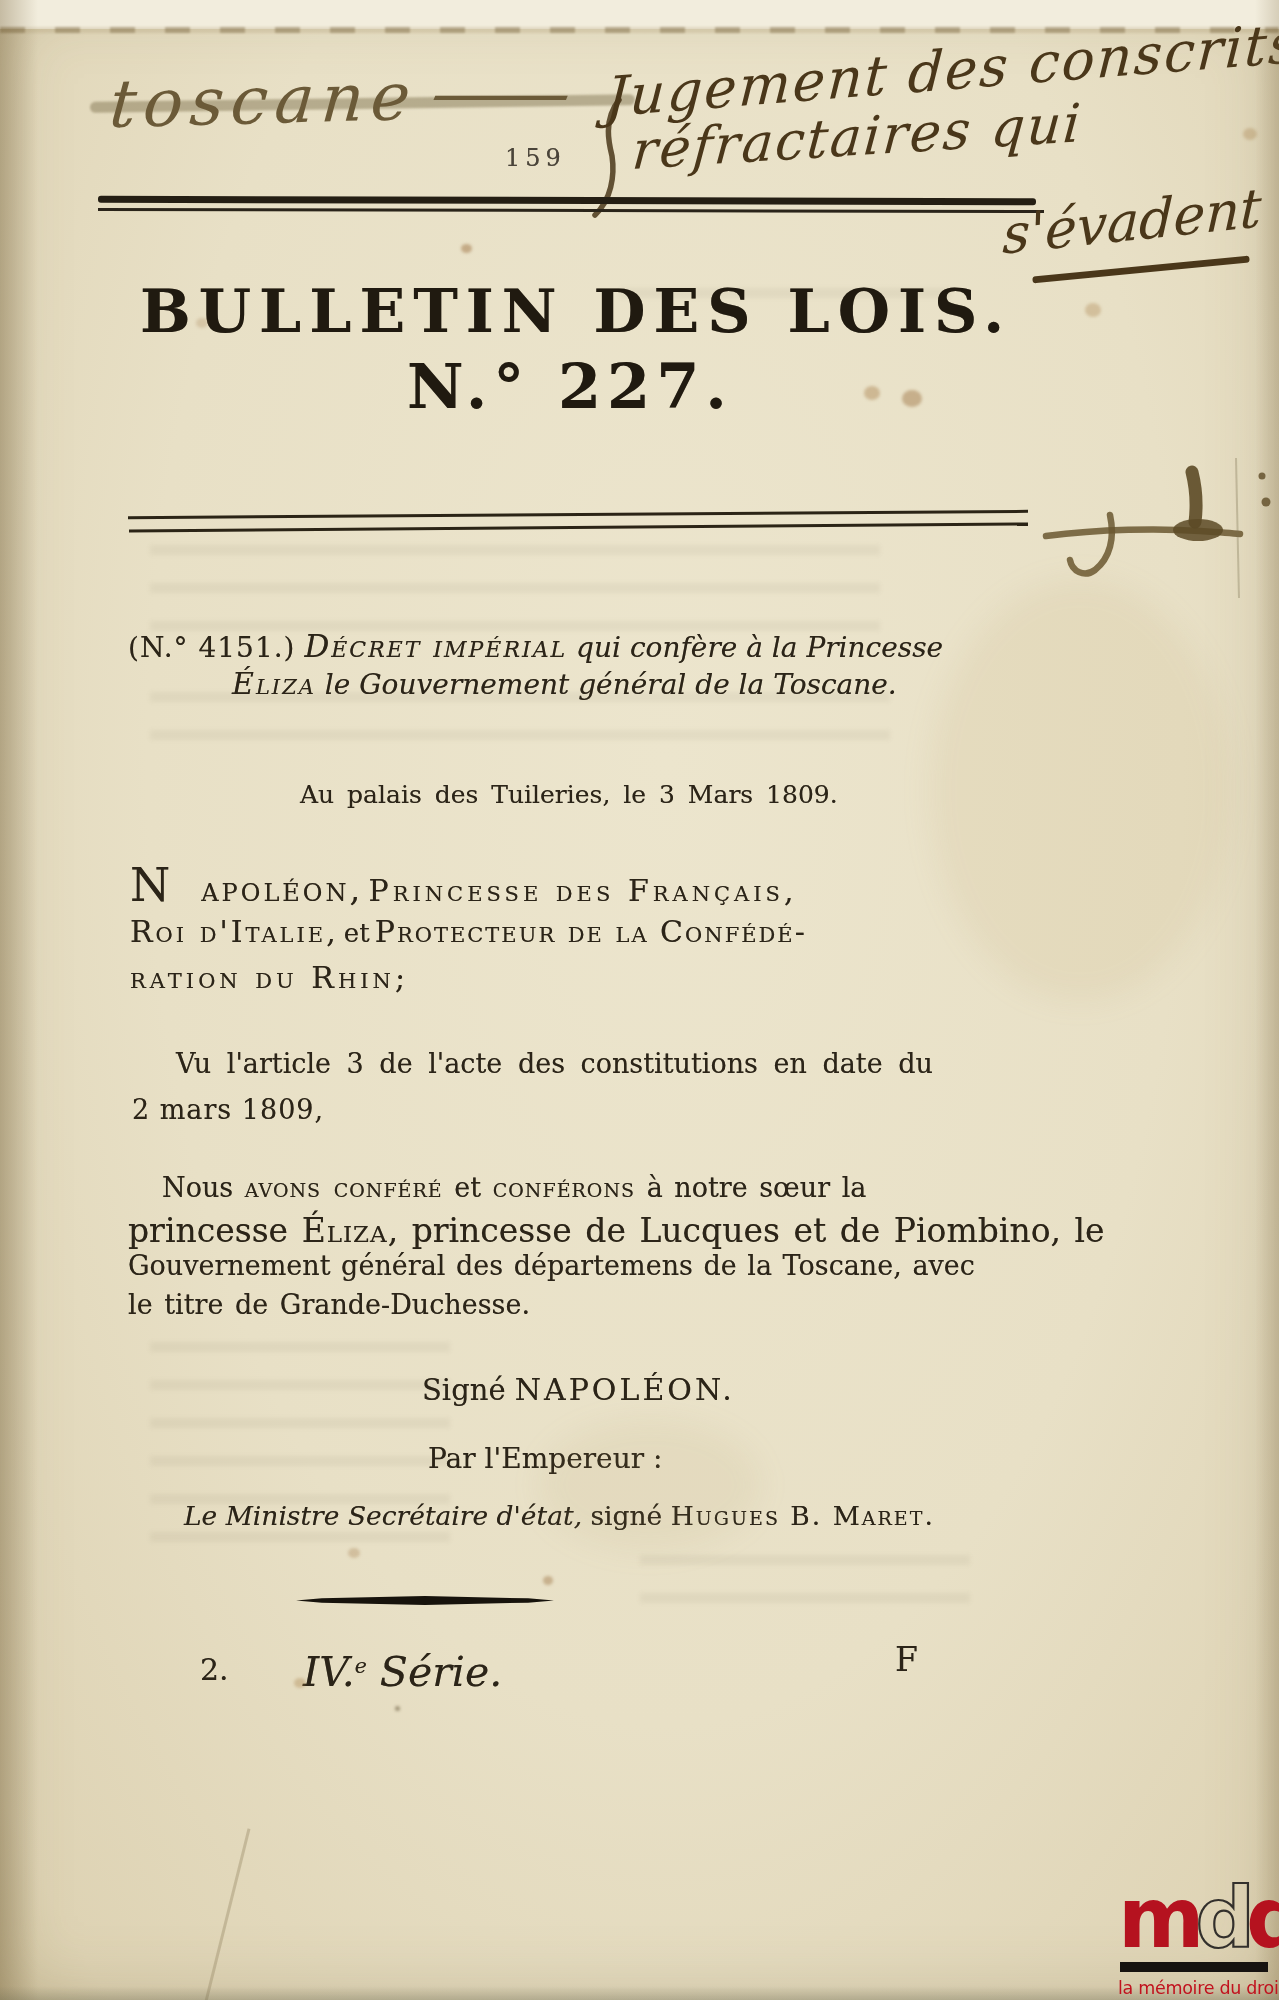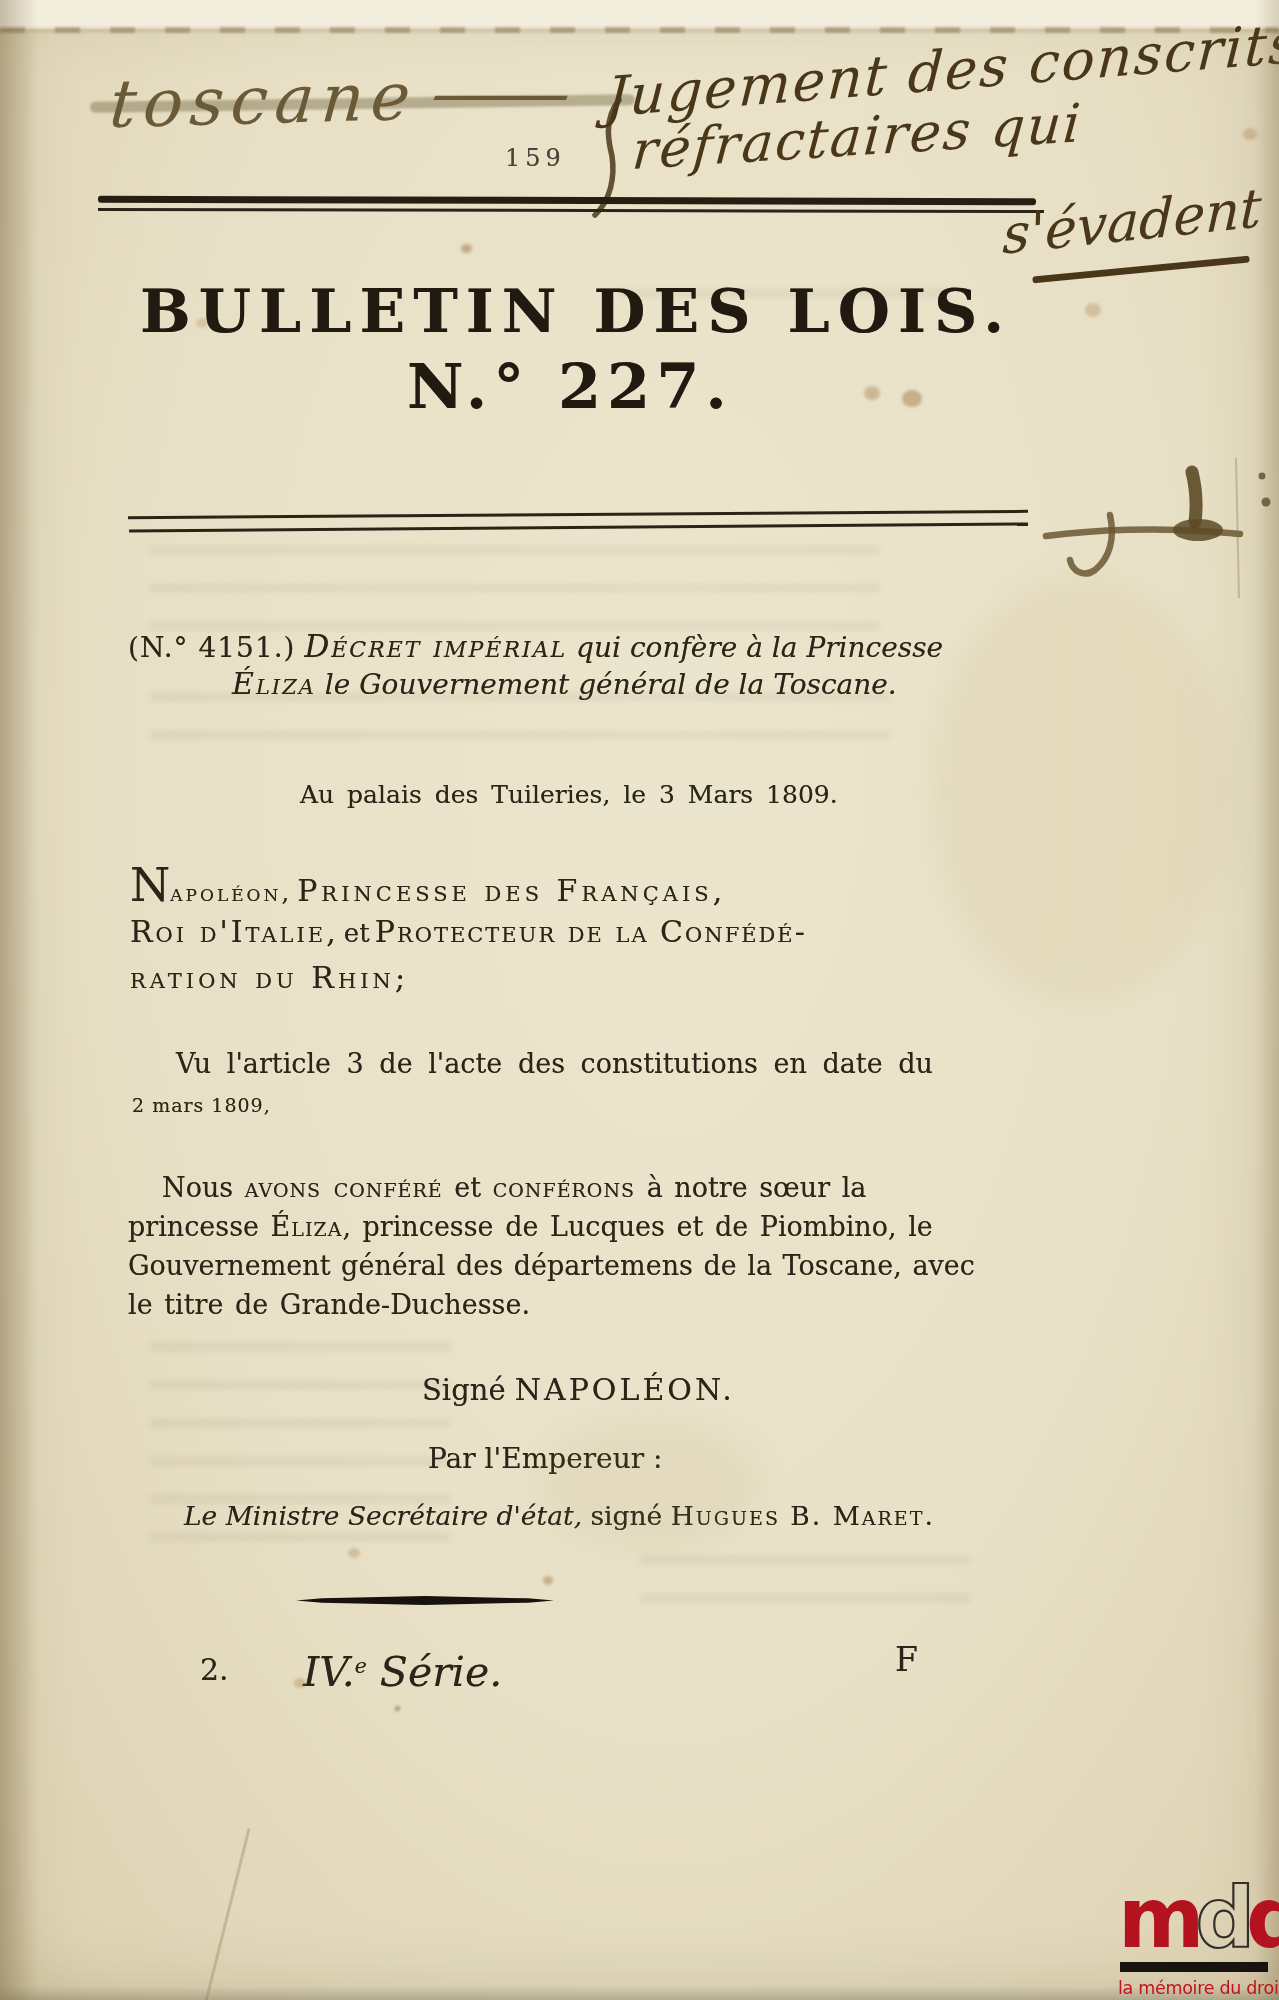--- a/index.html
+++ b/index.html
@@ -84,43 +84,43 @@
     <span style="font-style:italic;">qui confère à la Princesse</span>
   </div>
   <div class="abs print" style="left:232px;top:666px;font-size:28px;">
     <span class="sc" style="font-style:italic;font-size:30px;letter-spacing:2px;">Éliza</span>
     <span style="font-style:italic;">le Gouvernement général de la Toscane.</span>
   </div>
 
   <div class="abs print" style="left:300px;top:780px;font-size:25px;word-spacing:5px;">Au palais des Tuileries, le 3 Mars 1809.</div>
 
   <div class="abs print" style="left:130px;top:858px;">
-    <span style="font-size:46px;">N</span><span class="sc" style="font-size:24px;letter-spacing:3px;">apoléon,</span>
+    <span style="font-size:46px;">N</span><span class="sc" style="font-size:34px;letter-spacing:3px;margin-left:31px;">apoléon,</span>
     <span class="sc" style="font-size:30px;letter-spacing:4px;">Princesse des Français,</span>
   </div>
   <div class="abs print" style="left:130px;top:914px;">
     <span class="sc" style="font-size:30px;letter-spacing:3px;">Roi d'Italie,</span>
     <span style="font-size:26px;">et</span>
     <span class="sc" style="font-size:30px;letter-spacing:2px;">Protecteur de la Confédé-</span>
   </div>
   <div class="abs print" style="left:130px;top:960px;">
     <span class="sc" style="font-size:30px;letter-spacing:4px;">ration du Rhin;</span>
   </div>
 
   <div class="abs print" style="left:176px;top:1048px;font-size:27px;word-spacing:7px;">Vu l'article 3 de l'acte des constitutions en date du</div>
-  <div class="abs print" style="left:132px;top:1094px;font-size:19px;letter-spacing:1px;">2 mars 1809,</div>
+  <div class="abs print" style="left:132px;top:1094px;font-size:27px;letter-spacing:1px;">2 mars 1809,</div>
 
   <div class="abs print" style="left:162px;top:1172px;font-size:27px;word-spacing:3px;">
     <span>Nous</span>
     <span class="sc" style="letter-spacing:1px;">avons conféré</span>
     <span>et</span>
     <span class="sc" style="letter-spacing:1px;">conférons</span>
     <span>à notre sœur la</span>
   </div>
-  <div class="abs print" style="left:128px;top:1211px;font-size:27px;word-spacing:3px;">
+  <div class="abs print" style="left:128px;top:1211px;font-size:33px;word-spacing:3px;">
     <span>princesse</span>
     <span class="sc" style="letter-spacing:1px;">Éliza</span><span>, princesse de Lucques et de Piombino, le</span>
   </div>
   <div class="abs print" style="left:128px;top:1250px;font-size:27px;word-spacing:2px;">Gouvernement général des départemens de la Toscane, avec</div>
   <div class="abs print" style="left:128px;top:1289px;font-size:27px;word-spacing:3px;">le titre de Grande-Duchesse.</div>
 
   <div class="abs print" style="left:422px;top:1372px;font-size:29px;">
     <span>Signé</span>
     <span style="font-size:30px;letter-spacing:3px;">NAPOLÉON.</span>
   </div>

